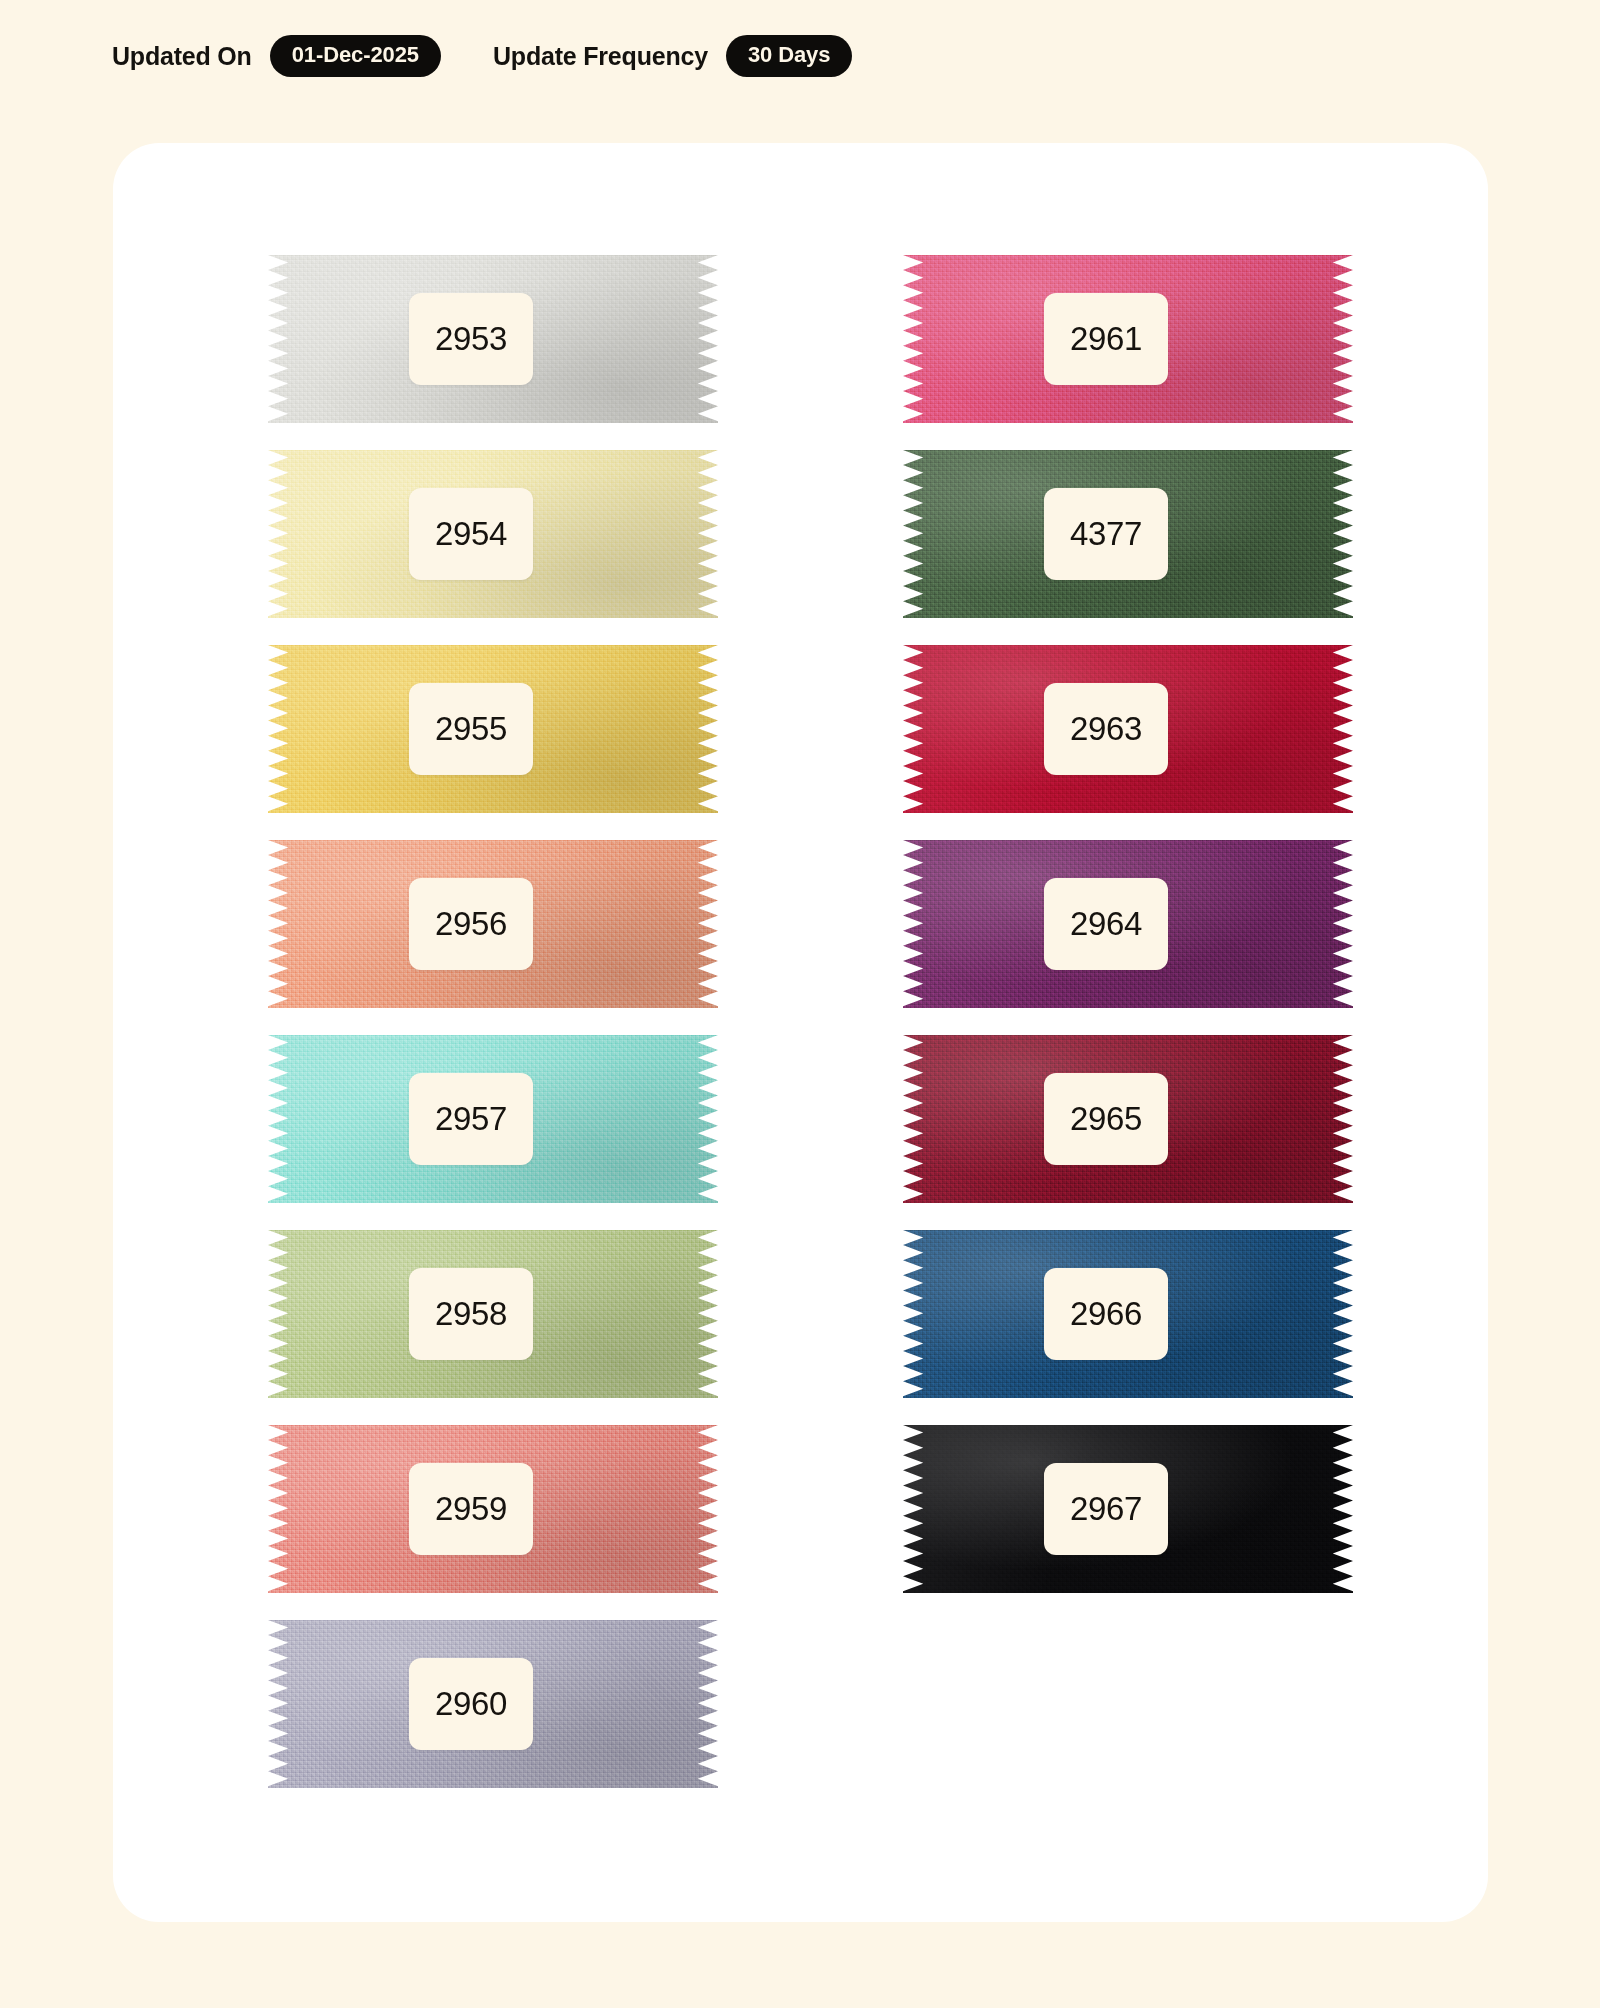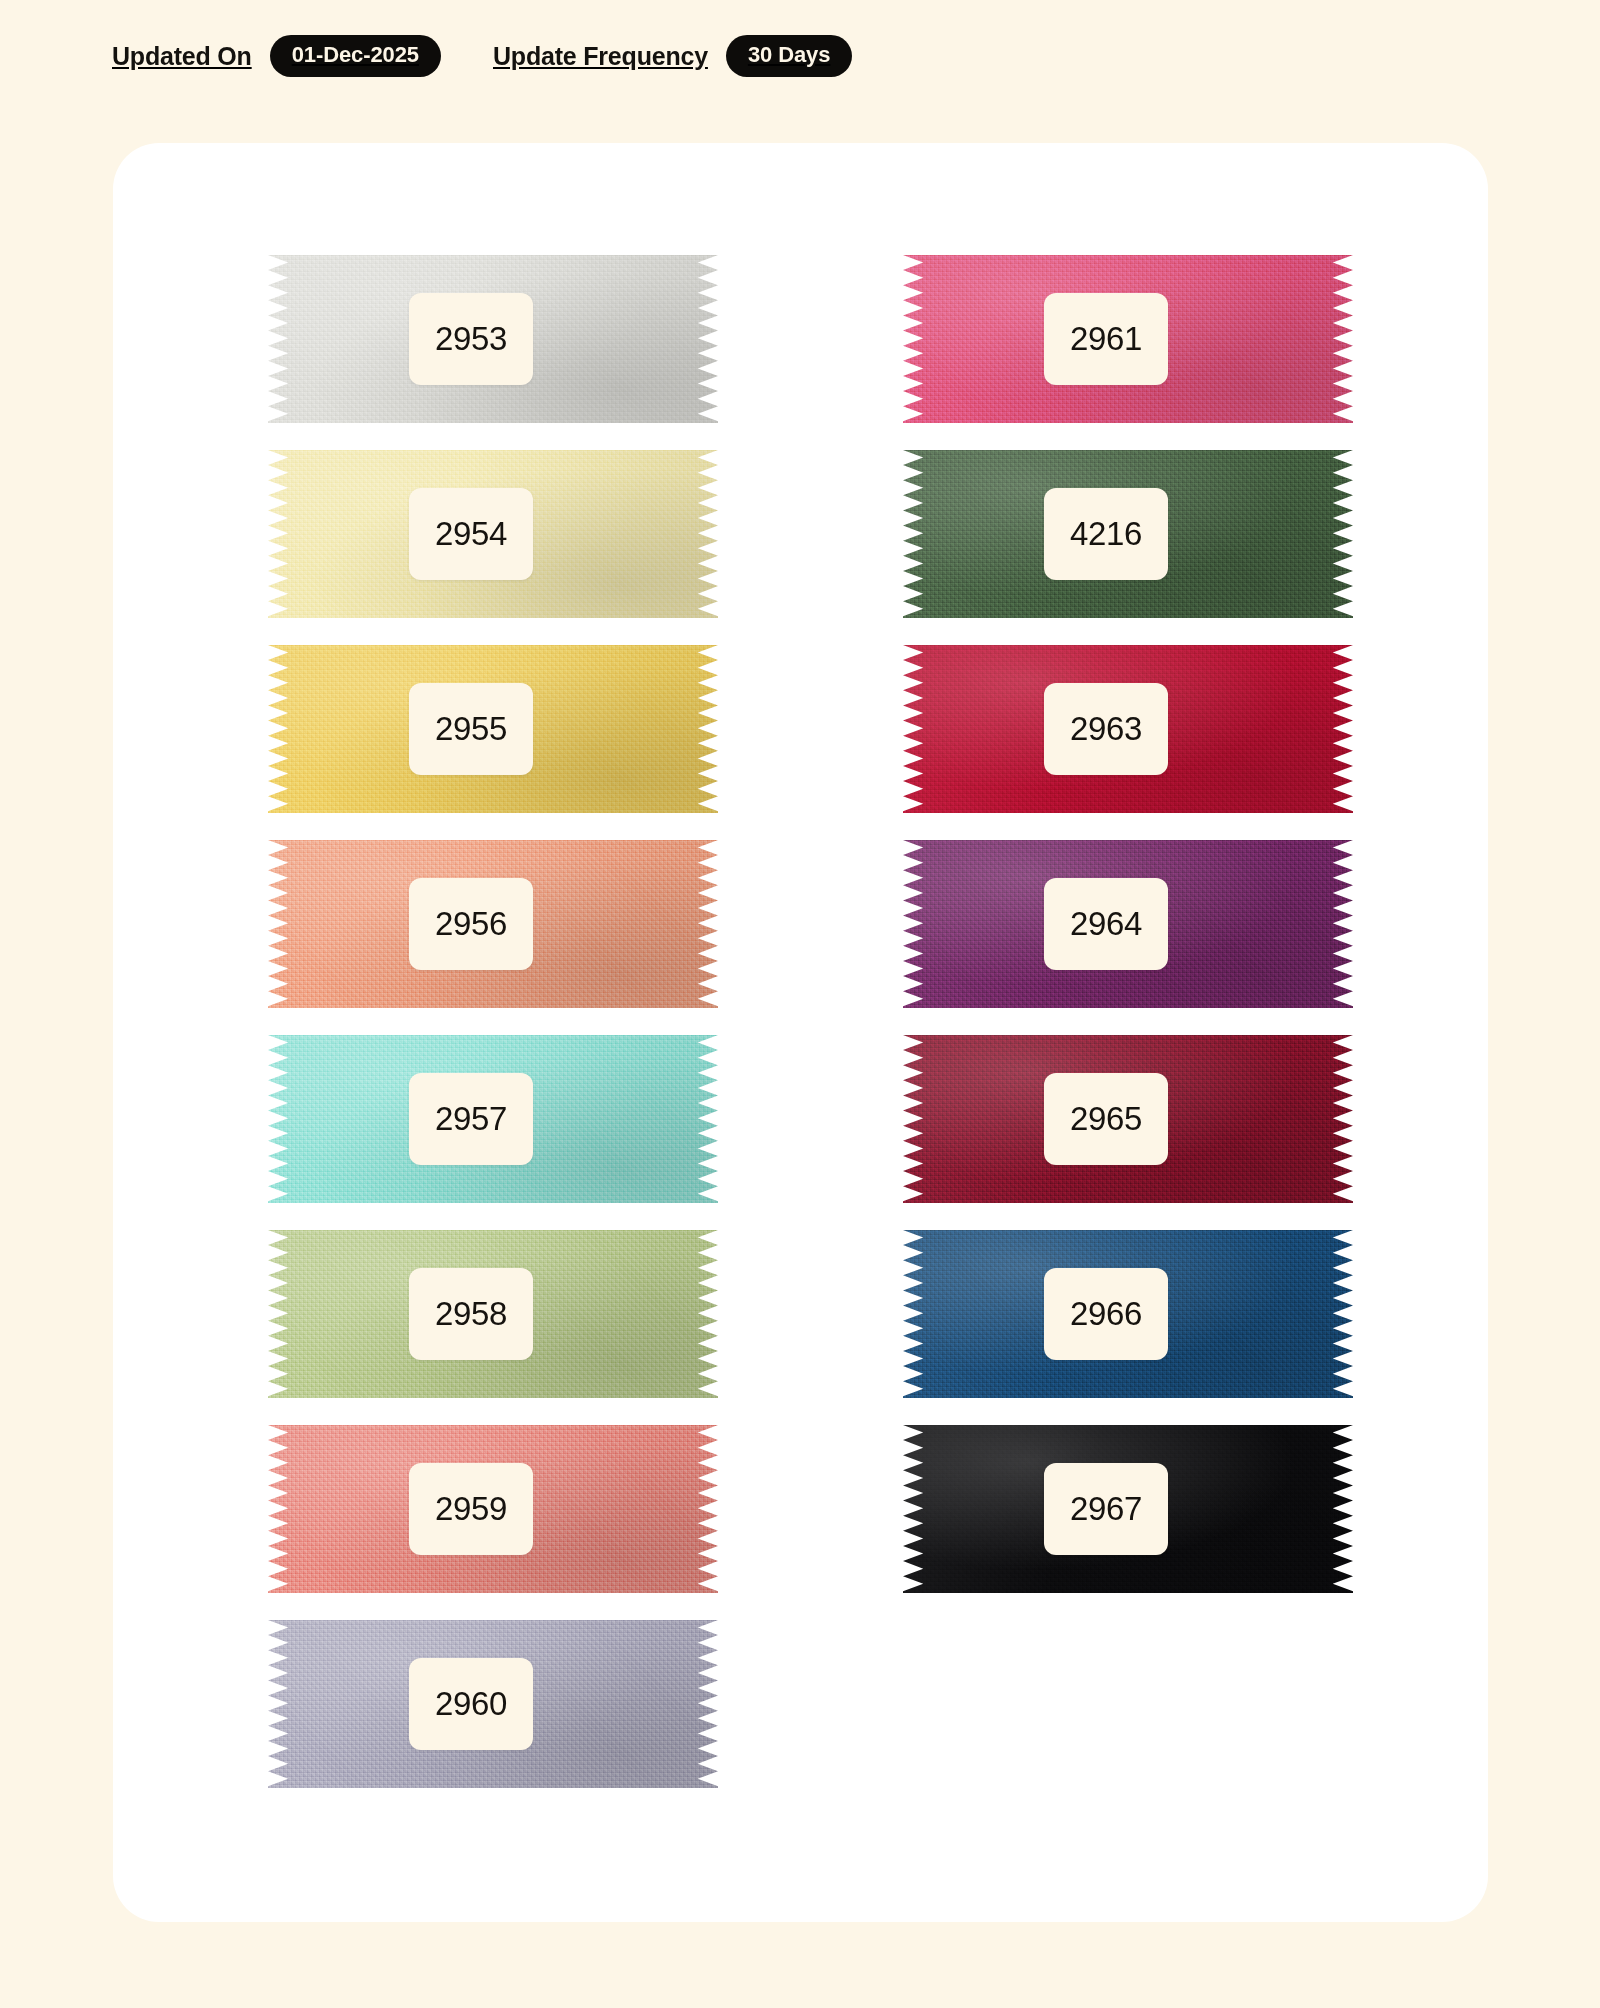--- a/index.html
+++ b/index.html
@@ -19,21 +19,20 @@
 
   
   .header {
     position: absolute;
     top: 34px;
     left: 112px;
     display: flex;
     align-items: center;
     gap: 18px;
     height: 44px;
-    text-decoration: underline;
   }
   .hdr-label {
     font-size: 25px;
     font-weight: 600;
     color: #14120f;
     letter-spacing: -0.2px;
     white-space: nowrap;
   }
   .hdr-pill {
     background: #0d0c0a;
@@ -218,21 +217,21 @@
           <div class="swatch">
             <div class="zig">
               <div class="fabric-base" style="background: rgb(223, 78, 118);"></div>
             </div>
             <div class="code-badge badge-right">2961</div>
           </div>
           <div class="swatch">
             <div class="zig">
               <div class="fabric-base" style="background: rgb(65, 92, 62);"></div>
             </div>
-            <div class="code-badge badge-right">4216</div>
+            <div class="code-badge badge-right">4377</div>
           </div>
           <div class="swatch">
             <div class="zig">
               <div class="fabric-base" style="background: rgb(179, 15, 46);"></div>
             </div>
             <div class="code-badge badge-right">2963</div>
           </div>
           <div class="swatch">
             <div class="zig">
               <div class="fabric-base" style="background: rgb(108, 37, 96);"></div>

